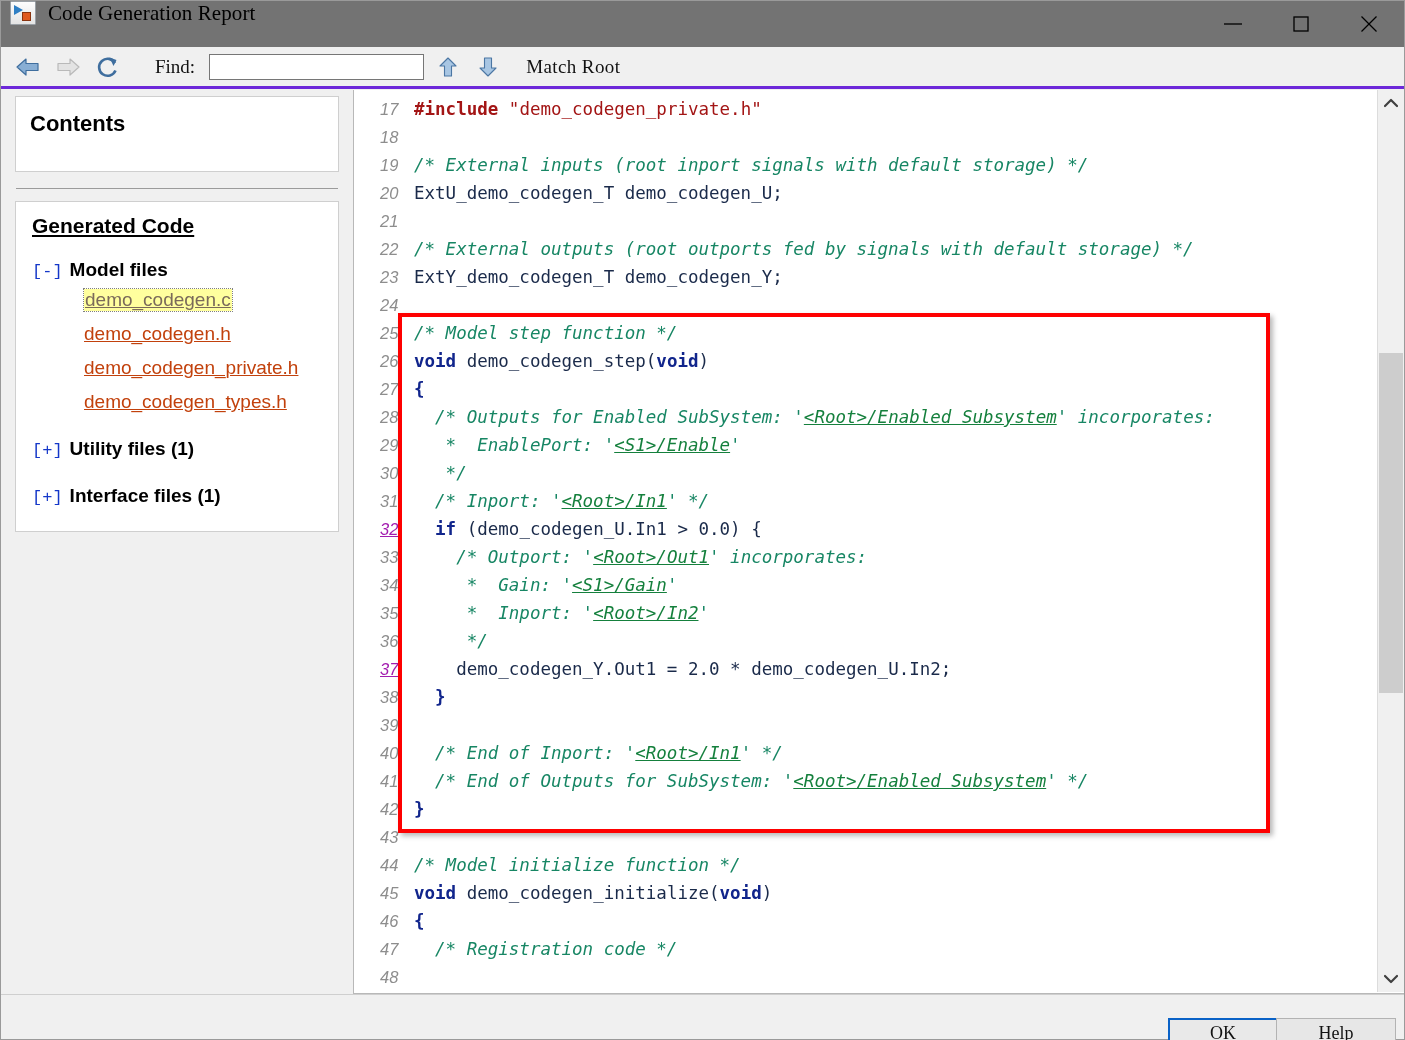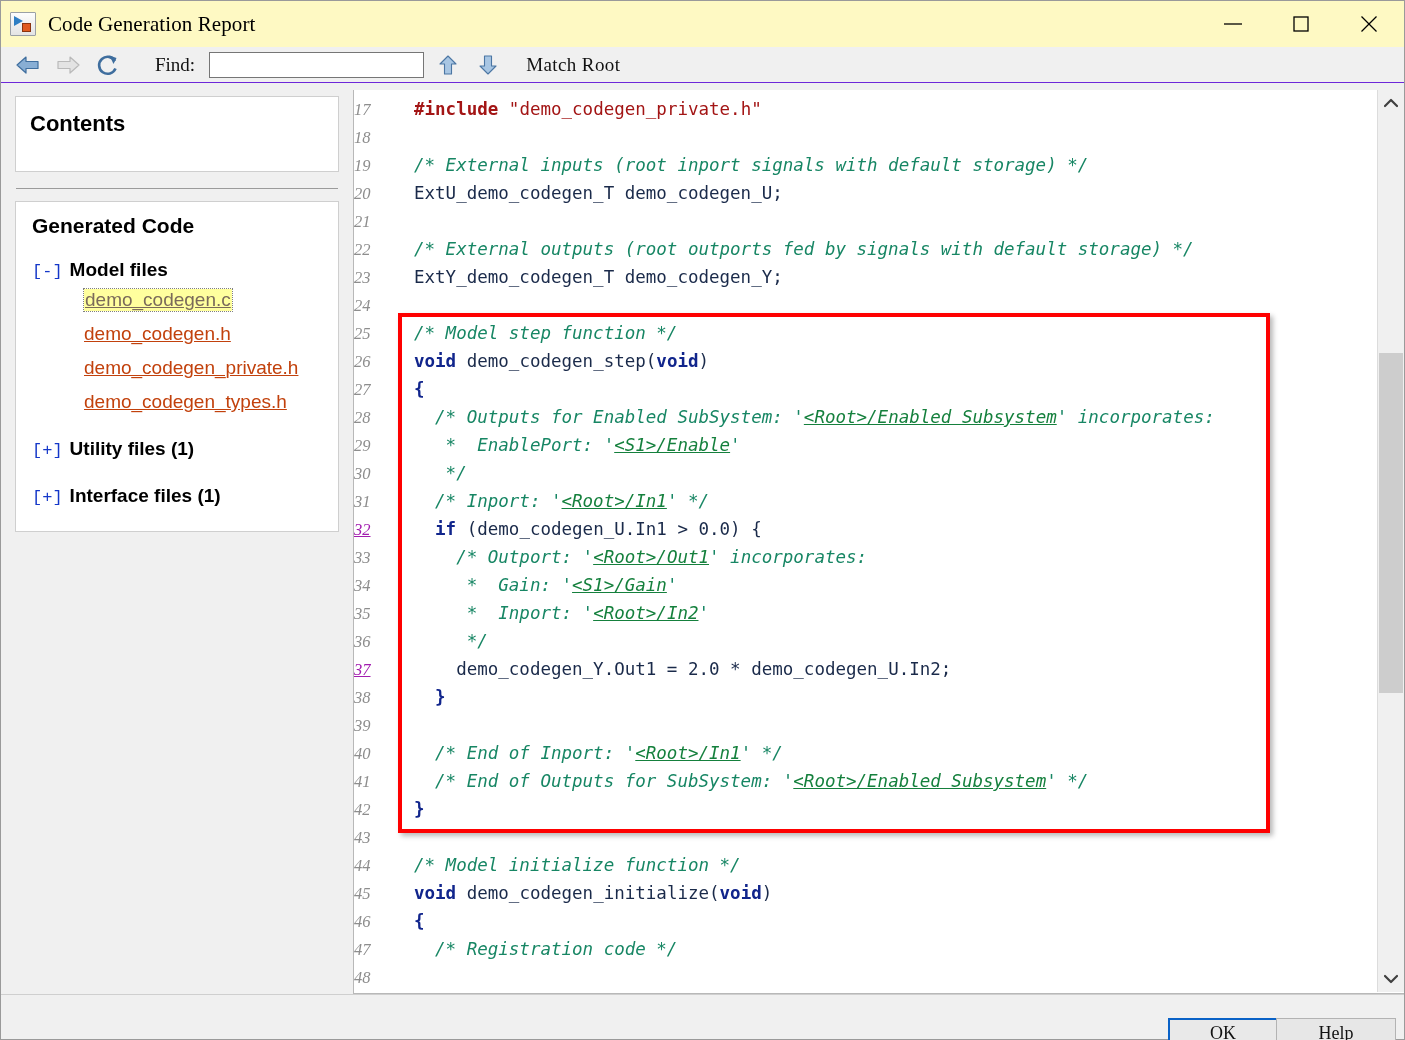--- a/index.html
+++ b/index.html
@@ -14,22 +14,22 @@
     position: relative;
     width: 1405px; height: 1040px;
     background: #f0f0f0;
     border: 1px solid #9a9a9a;
   }
 
   
   #titlebar {
     position: absolute; left: 0; top: 0;
     width: 1403px; height: 46px;
-    background: #fef9c3;
-    display: flex; align-items: center;
+    background: #737373;
+    display: flex; 
   }
   #app-icon {
     width: 26px; height: 24px;
     margin-left: 9px; margin-right: 12px;
     position: relative;
     background: linear-gradient(#fdfdfd, #e4e4e4);
     border: 1px solid #9aa0a6;
     border-radius: 1px;
     flex: 0 0 auto;
   }
@@ -56,23 +56,23 @@
     background: transparent;
   }
   #btn-min { right: 137px; }
   #btn-max { right: 69px; }
   #btn-close { right: 1px; }
   .wbtn svg { display: block; }
 
   
   #toolbar {
     position: absolute; left: 0; top: 46px;
-    width: 1403px; height: 36px;
-    background: #f0f0f0;
-    border-bottom: 1px solid #6d28d9;
+    width: 1403px; height: 42px;
+    background: #f0f0f0;
+    border-bottom: 3px solid #6d28d9;
     display: flex; align-items: center;
   }
   .tb-icon { width: 34px; height: 30px; margin-left: 6px;
              display:flex; align-items:center; justify-content:center; }
   #tb-back { margin-left: 10px; }
   #find-label {
     margin-left: 30px; font-family: "Liberation Serif", serif;
     font-size: 19px; color: #111;
   }
   #find-input {
@@ -114,20 +114,21 @@
 
   #panel-divider {
     height: 1px; background: #9b9b9b;
     margin: 16px 1px 12px 1px;
   }
 
   #gencode-card { padding: 12px 14px 16px 14px; }
   #gencode-title {
     font-size: 21px; font-weight: bold; color: #000;
     margin: 0 0 12px 2px;
+    text-decoration: underline;
   }
   .tree-group {
     display: flex; align-items: baseline;
     margin: 0 0 8px 2px;
   }
   .tw {
     color: #1437c9; font-size: 17px;
     font-family: "Liberation Mono", monospace;
     margin-right: 7px; cursor: pointer;
   }
@@ -162,21 +163,22 @@
     font-family: "DejaVu Sans Mono", monospace;
     font-size: 17.5px;
     line-height: 28px;
     white-space: pre;
   }
   .cline { height: 28px; display: block; }
   .lno {
     display: inline-block; width: 52px; text-align: left;
     color: #8d8d8d; font-style: italic; font-size: 16.5px;
     padding-right: 10px;
-    font-family: Liberation Serif, serif;
+    font-family: Liberation Sans, sans-serif;
+    padding-left: 26px;
   }
   .lno.trace { color: #a21caf; text-decoration: underline; font-style: italic; cursor: pointer; }
   .ctext { display: inline-block; padding-left: 8px; }
   .cm { color: #178664; font-style: italic; }
   .kw { color: #11258c; font-weight: bold; }
   .str { color: #a31515; }
   .pre { color: #a31515; font-weight: bold; }
   .lnk { color: #15803d; font-style: italic; text-decoration: underline; cursor: pointer; }
   .id { color: #1a2a4a; }
 

